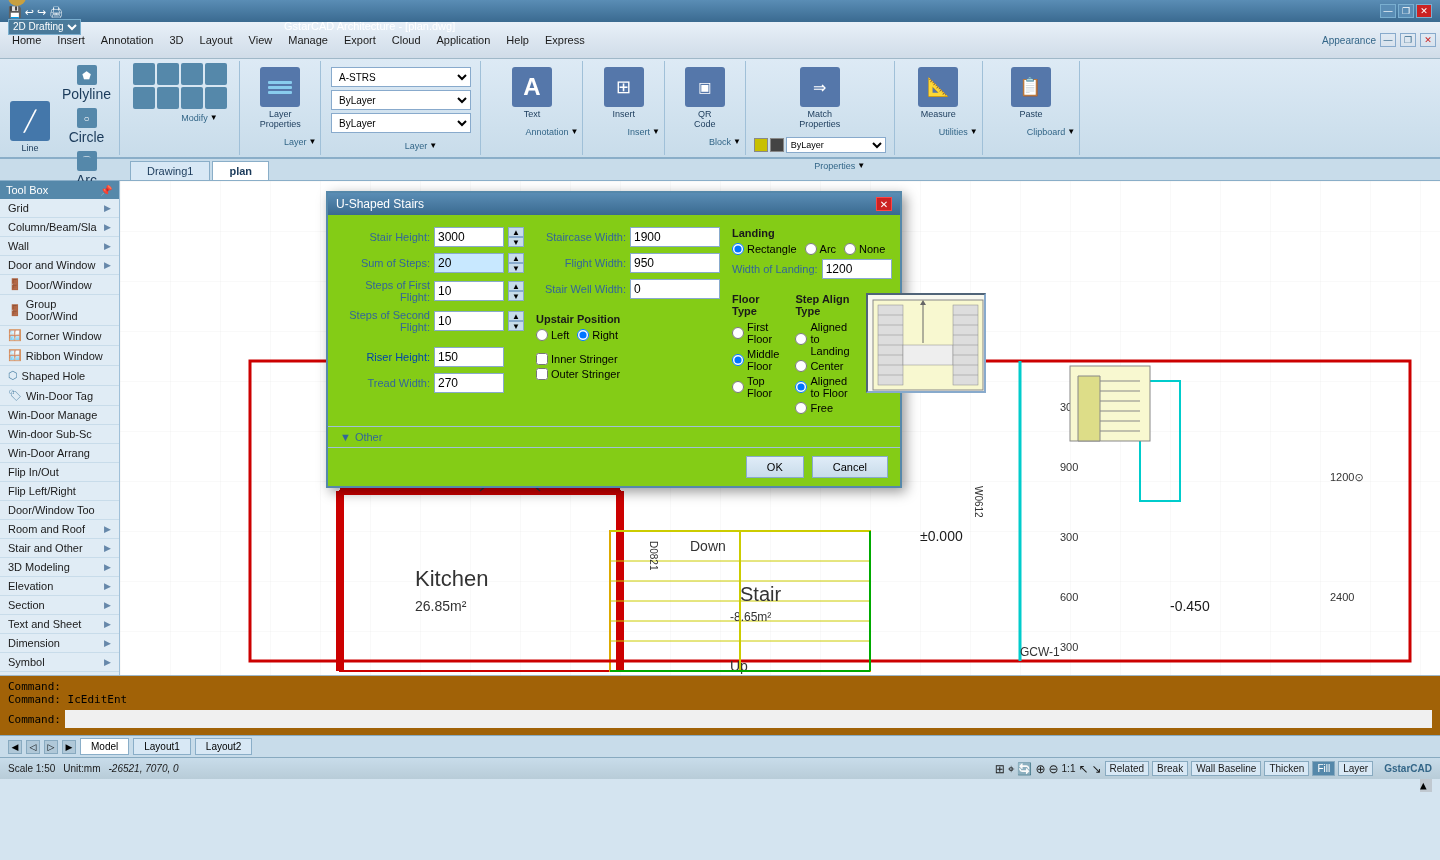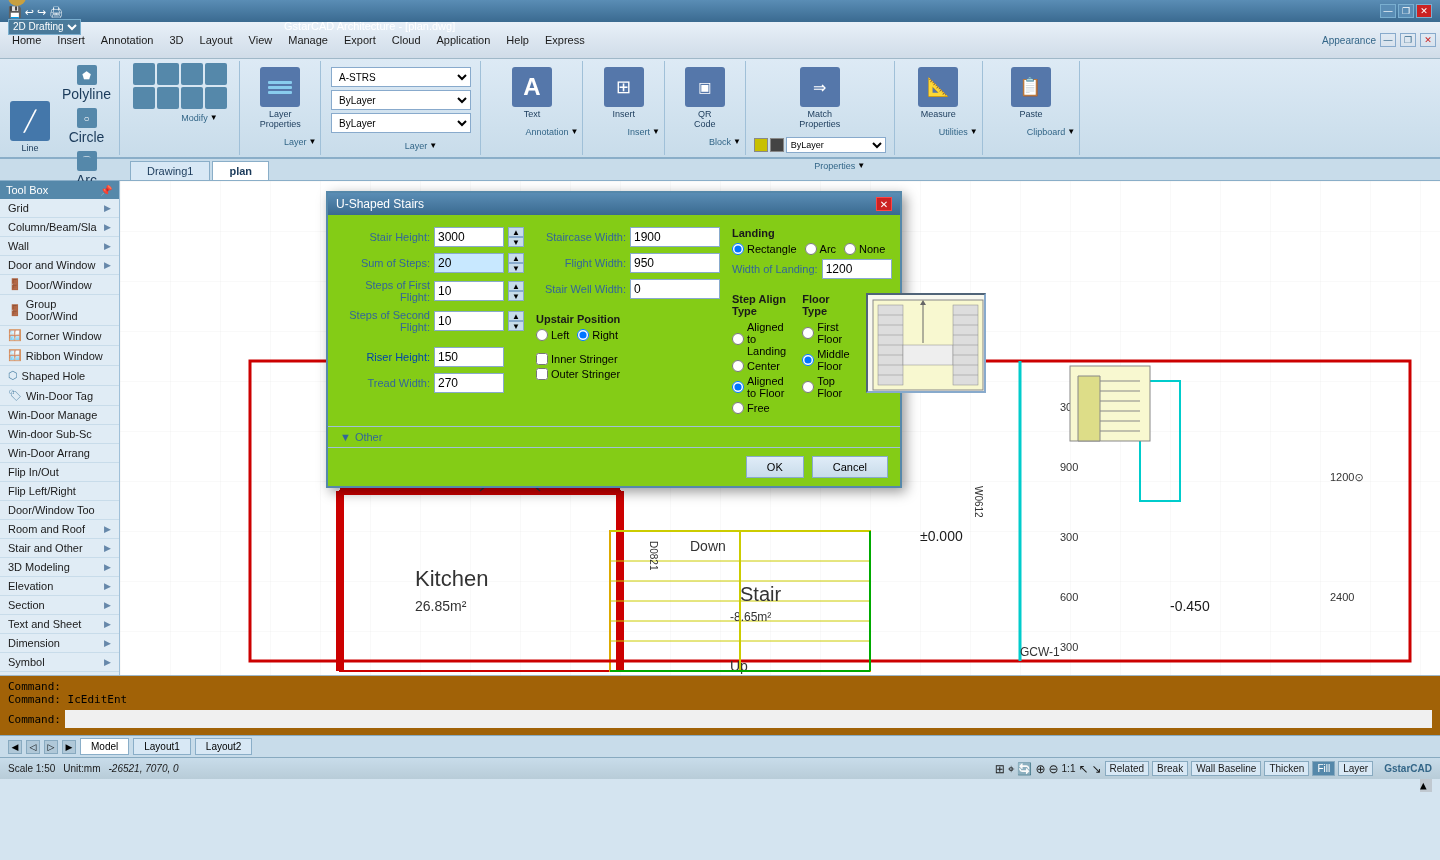--- a/index.html
+++ b/index.html
@@ -933,52 +933,52 @@
                 <span class="form-label-left">Width of Landing:</span>
                 <input type="text" class="form-input" value="1200" style="">
               </div>
             </div>
 
             <div style="height:8px;"></div>
 
             <div style="display:flex;gap:16px;">
 
               <div>
+                <div class="section-title">Floor Type</div>
+                <div class="radio-row" style="margin-bottom:3px;">
+                  <input type="radio" name="floortype" style="">
+                  <span>First Floor</span>
+                </div>
+                <div class="radio-row" style="margin-bottom:3px;">
+                  <input type="radio" name="floortype" checked="" style="">
+                  <span>Middle Floor</span>
+                </div>
+                <div class="radio-row">
+                  <input type="radio" name="floortype" style="">
+                  <span>Top Floor</span>
+                </div>
+              </div>
+
+              <div>
                 <div class="section-title">Step Align Type</div>
                 <div class="radio-row" style="margin-bottom:3px;">
                   <input type="radio" name="stepalign" style="">
                   <span>Aligned to Landing</span>
                 </div>
                 <div class="radio-row" style="margin-bottom:3px;">
                   <input type="radio" name="stepalign" style="">
                   <span>Center</span>
                 </div>
                 <div class="radio-row" style="margin-bottom:3px;">
                   <input type="radio" name="stepalign" checked="" style="">
                   <span>Aligned to Floor</span>
                 </div>
                 <div class="radio-row">
                   <input type="radio" name="stepalign" style="">
                   <span>Free</span>
-                </div>
-              </div>
-
-              <div>
-                <div class="section-title">Floor Type</div>
-                <div class="radio-row" style="margin-bottom:3px;">
-                  <input type="radio" name="floortype" style="">
-                  <span>First Floor</span>
-                </div>
-                <div class="radio-row" style="margin-bottom:3px;">
-                  <input type="radio" name="floortype" checked="" style="">
-                  <span>Middle Floor</span>
-                </div>
-                <div class="radio-row">
-                  <input type="radio" name="floortype" style="">
-                  <span>Top Floor</span>
                 </div>
               </div>
 
               <div style="margin-left:auto;">
                 <div class="dialog-preview">
                   <svg width="120" height="100" viewBox="0 0 120 100">
 
                     <rect x="5" y="5" width="110" height="90" fill="#f8f8d0" stroke="#888" stroke-width="1"></rect>
 
                     <rect x="10" y="10" width="25" height="80" fill="#ddd" stroke="#888" stroke-width="0.5"></rect>

